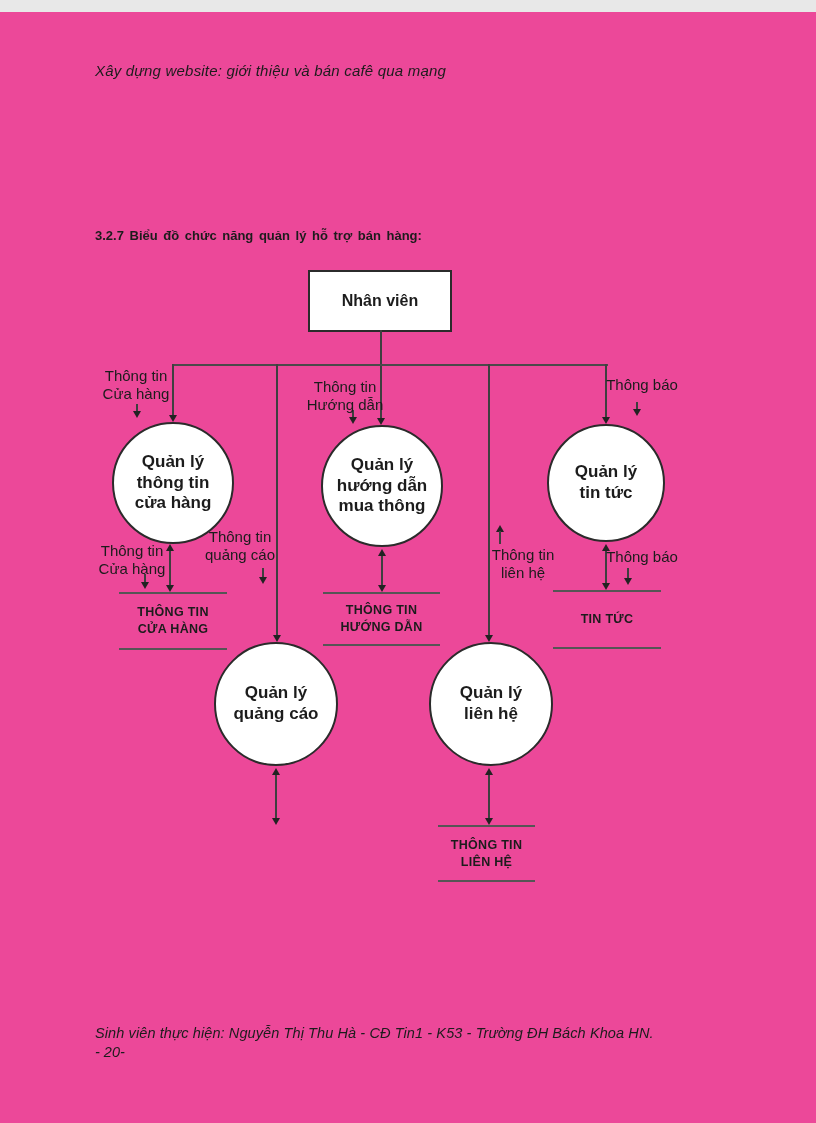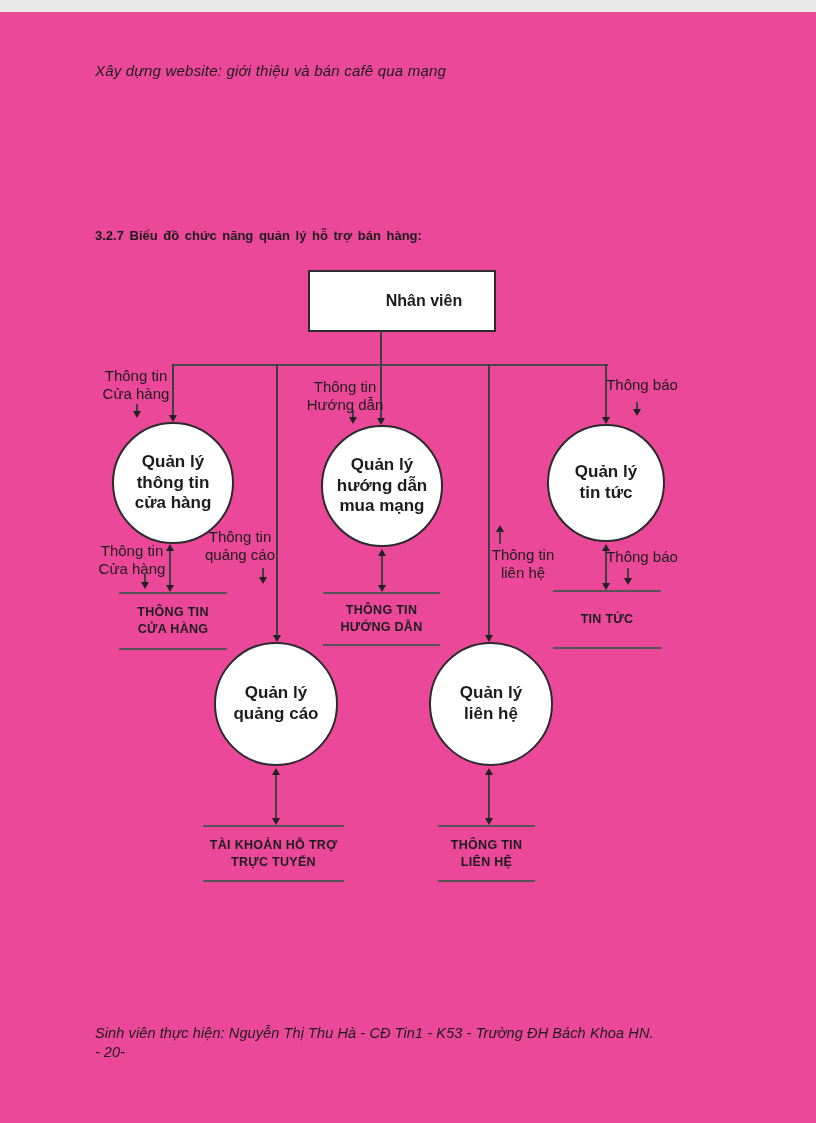--- a/index.html
+++ b/index.html
@@ -20,21 +20,21 @@
   }
   .section-title {
     position: absolute; left: 95px; top: 216px;
     font-weight: bold; font-size: 13px; word-spacing: 2px;
   }
 
   .entity-box {
     position: absolute; left: 308px; top: 258px; width: 140px; height: 58px;
     border: 2px solid #2b2b2b; background: #fff;
     display: flex; align-items: center; justify-content: center;
-    font-weight: bold; font-size: 16px; padding-left: 44px;
+    font-weight: bold; font-size: 16px;
   }
 
   .vline { position: absolute; width: 2px; background: #3f3f3f; }
   .hline { position: absolute; height: 2px; background: #4a4a4a; }
   .ah { position: absolute; width: 0; height: 0;
         border-left: 4px solid transparent; border-right: 4px solid transparent; }
   .ah.down { border-top: 7px solid #222; }
   .ah.up   { border-bottom: 7px solid #222; }
 
   .process {
@@ -140,21 +140,21 @@
   <i class="ah down" style="left:624px; top:566px;"></i>
 
   <div class="process" id="p1">
       <div>Quản lý</div>
       <div>thông tin</div>
       <div>cửa hàng</div>
     </div>
   <div class="process" id="p2">
       <div>Quản lý</div>
       <div>hướng dẫn</div>
-      <div>mua mạng</div>
+      <div>mua thông</div>
     </div>
   <div class="process" id="p3">
       <div>Quản lý</div>
       <div>tin tức</div>
     </div>
   <div class="process" id="p4">
       <div>Quản lý</div>
       <div>quảng cáo</div>
     </div>
   <div class="process" id="p5">
@@ -166,24 +166,20 @@
       <div>THÔNG TIN</div>
       <div>CỬA HÀNG</div>
     </div>
   <div class="datastore" id="st2">
       <div>THÔNG TIN</div>
       <div>HƯỚNG DẪN</div>
     </div>
   <div class="datastore" id="st3">
       <div>TIN TỨC</div>
     </div>
-  <div class="datastore" id="st4">
-      <div>TÀI KHOẢN HỖ TRỢ</div>
-      <div>TRỰC TUYẾN</div>
-    </div>
   <div class="datastore" id="st5">
       <div>THÔNG TIN</div>
       <div>LIÊN HỆ</div>
     </div>
 
   <div class="flow-label" id="fl1">
       <div>Thông tin</div>
       <div>Cửa hàng</div>
     </div>
   <div class="flow-label" id="fl2">

